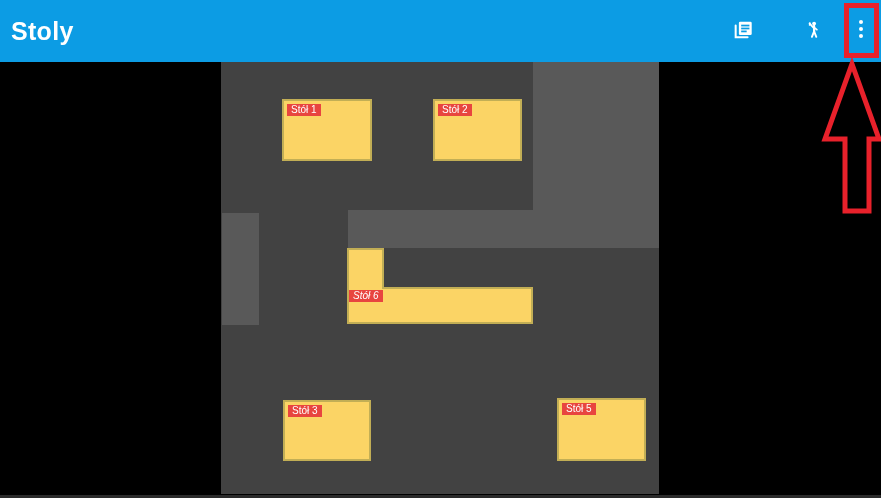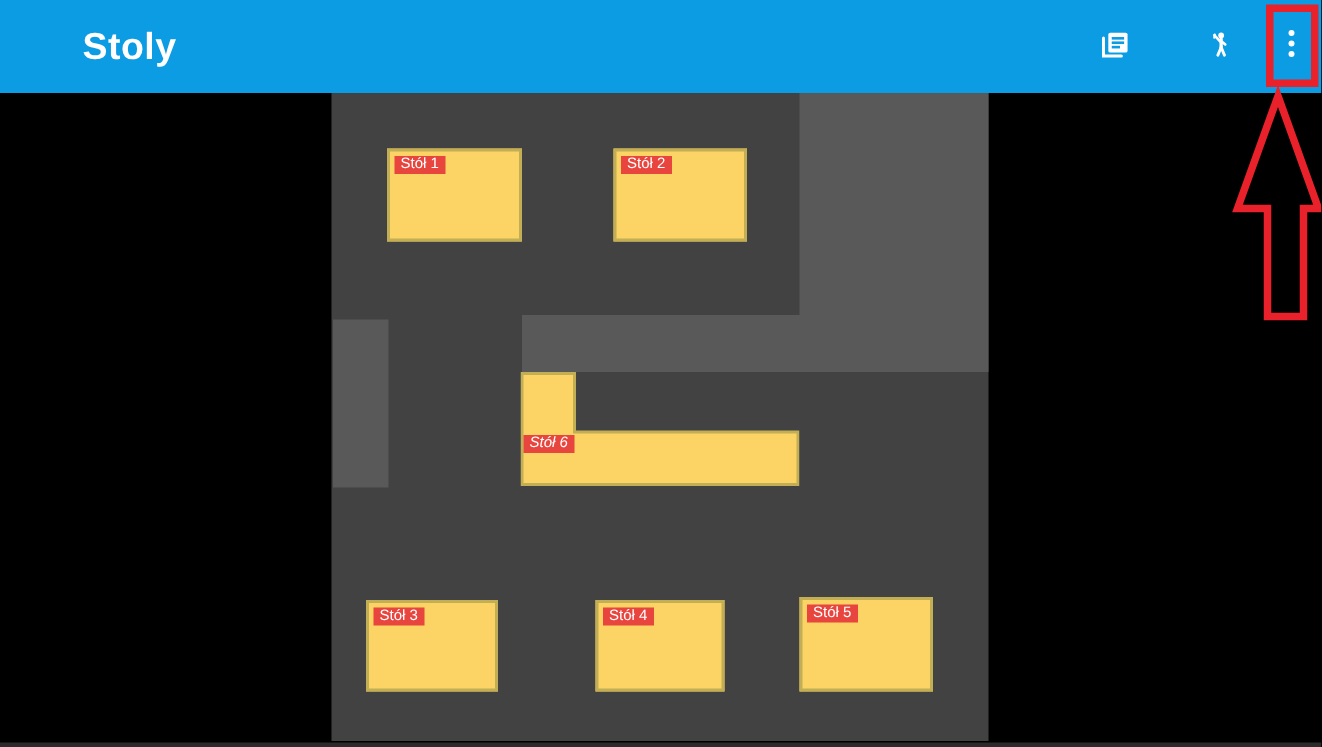--- a/index.html
+++ b/index.html
@@ -16,46 +16,46 @@
   }
   *{margin:0;padding:0;box-sizing:border-box;}
   html,body{width:881px;height:498px;background:#000;overflow:hidden;
     font-family:"Liberation Sans", sans-serif;}
   .screen{position:relative;width:881px;height:498px;background:var(--side-bg);}
 
   
   .appbar{position:absolute;left:0;top:0;width:881px;height:62px;
     background:var(--header-bg);display:flex;align-items:center;}
   .appbar-title{color:#fff;font-size:25px;font-weight:700;letter-spacing:.3px;
-    padding-left:11px;margin-left:44px;}
+    padding-left:11px;}
   .appbar-actions{position:absolute;right:0;top:0;height:62px;display:flex;align-items:center;}
   .iconbtn{width:34px;height:34px;border:none;background:transparent;cursor:pointer;
     display:flex;align-items:center;justify-content:center;padding:0;}
   .iconbtn.copy{position:absolute;right:121px;top:14px;}
   .iconbtn.person{position:absolute;right:51px;top:14px;}
   .iconbtn.dots{position:absolute;right:3px;top:12px;}
   .dotcol{display:flex;flex-direction:column;gap:3px;align-items:center;}
   .dotcol i{width:4px;height:4px;border-radius:50%;background:var(--icon-color);display:block;}
 
   
   .plan{position:absolute;left:221px;top:62px;width:438px;height:432px;
     background:var(--plan-bg);}
   .zone{position:absolute;background:var(--zone-fill);}
   .zone.right-block{left:312px;top:0;width:126px;height:186px;}
   .zone.mid-band{left:127px;top:148px;width:186px;height:38px;}
   .zone.left-strip{left:1px;top:151px;width:37px;height:112px;}
 
   .table{position:absolute;background:var(--table-fill);
-    border:2px solid var(--table-border);}
+    border:2px solid var(--table-border);margin-left:24px;}
   .table-label{position:absolute;left:3px;top:3px;background:var(--label-bg);
     color:var(--label-text);font-size:10px;line-height:12px;padding:0 4px;
     white-space:nowrap;}
   .t1{left:37px;top:37px;width:90px;height:62px;}
   .t2{left:188px;top:37px;width:89px;height:62px;}
-  .t3{left:23px;top:338px;width:88px;height:61px;text-align:right;}
+  .t3{left:38px;top:338px;width:88px;height:61px;text-align:right;}
   .t4{left:176px;top:338px;width:86px;height:61px;}
   .t5{left:312px;top:336px;width:89px;height:63px;}
   .t6{position:absolute;left:126px;top:186px;width:186px;height:76px;font-style:italic;}
   .t6 .table-label{left:2px;top:42px;}
 
   .bottom-hairline{position:absolute;left:0;top:495px;width:881px;height:3px;
     background:#2B2B2B;}
 
   
   .annotation-overlay{position:absolute;left:0;top:0;width:881px;height:498px;
@@ -124,23 +124,20 @@
       <svg width="186" height="76" viewBox="0 0 186 76">
         <polygon points="1,1 36,1 36,40 185,40 185,75 1,75" style="fill:var(--table-fill);stroke:var(--table-border);stroke-width:2;"></polygon>
       </svg>
       <span class="table-label">Stół 6</span>
     </div>
 
     <div class="table t3">
       <span class="table-label">Stół 3</span>
     </div>
 
-    <div class="table t4">
-      <span class="table-label">Stół 4</span>
-    </div>
 
     <div class="table t5">
       <span class="table-label">Stół 5</span>
     </div>
   </div>
 
   <div class="bottom-hairline"></div>
 
   <svg class="annotation-overlay" width="881" height="498" viewBox="0 0 881 498">
     <rect x="846.5" y="5.5" width="30" height="50" style="fill:none;stroke:var(--annotation);stroke-width:5;"></rect>

